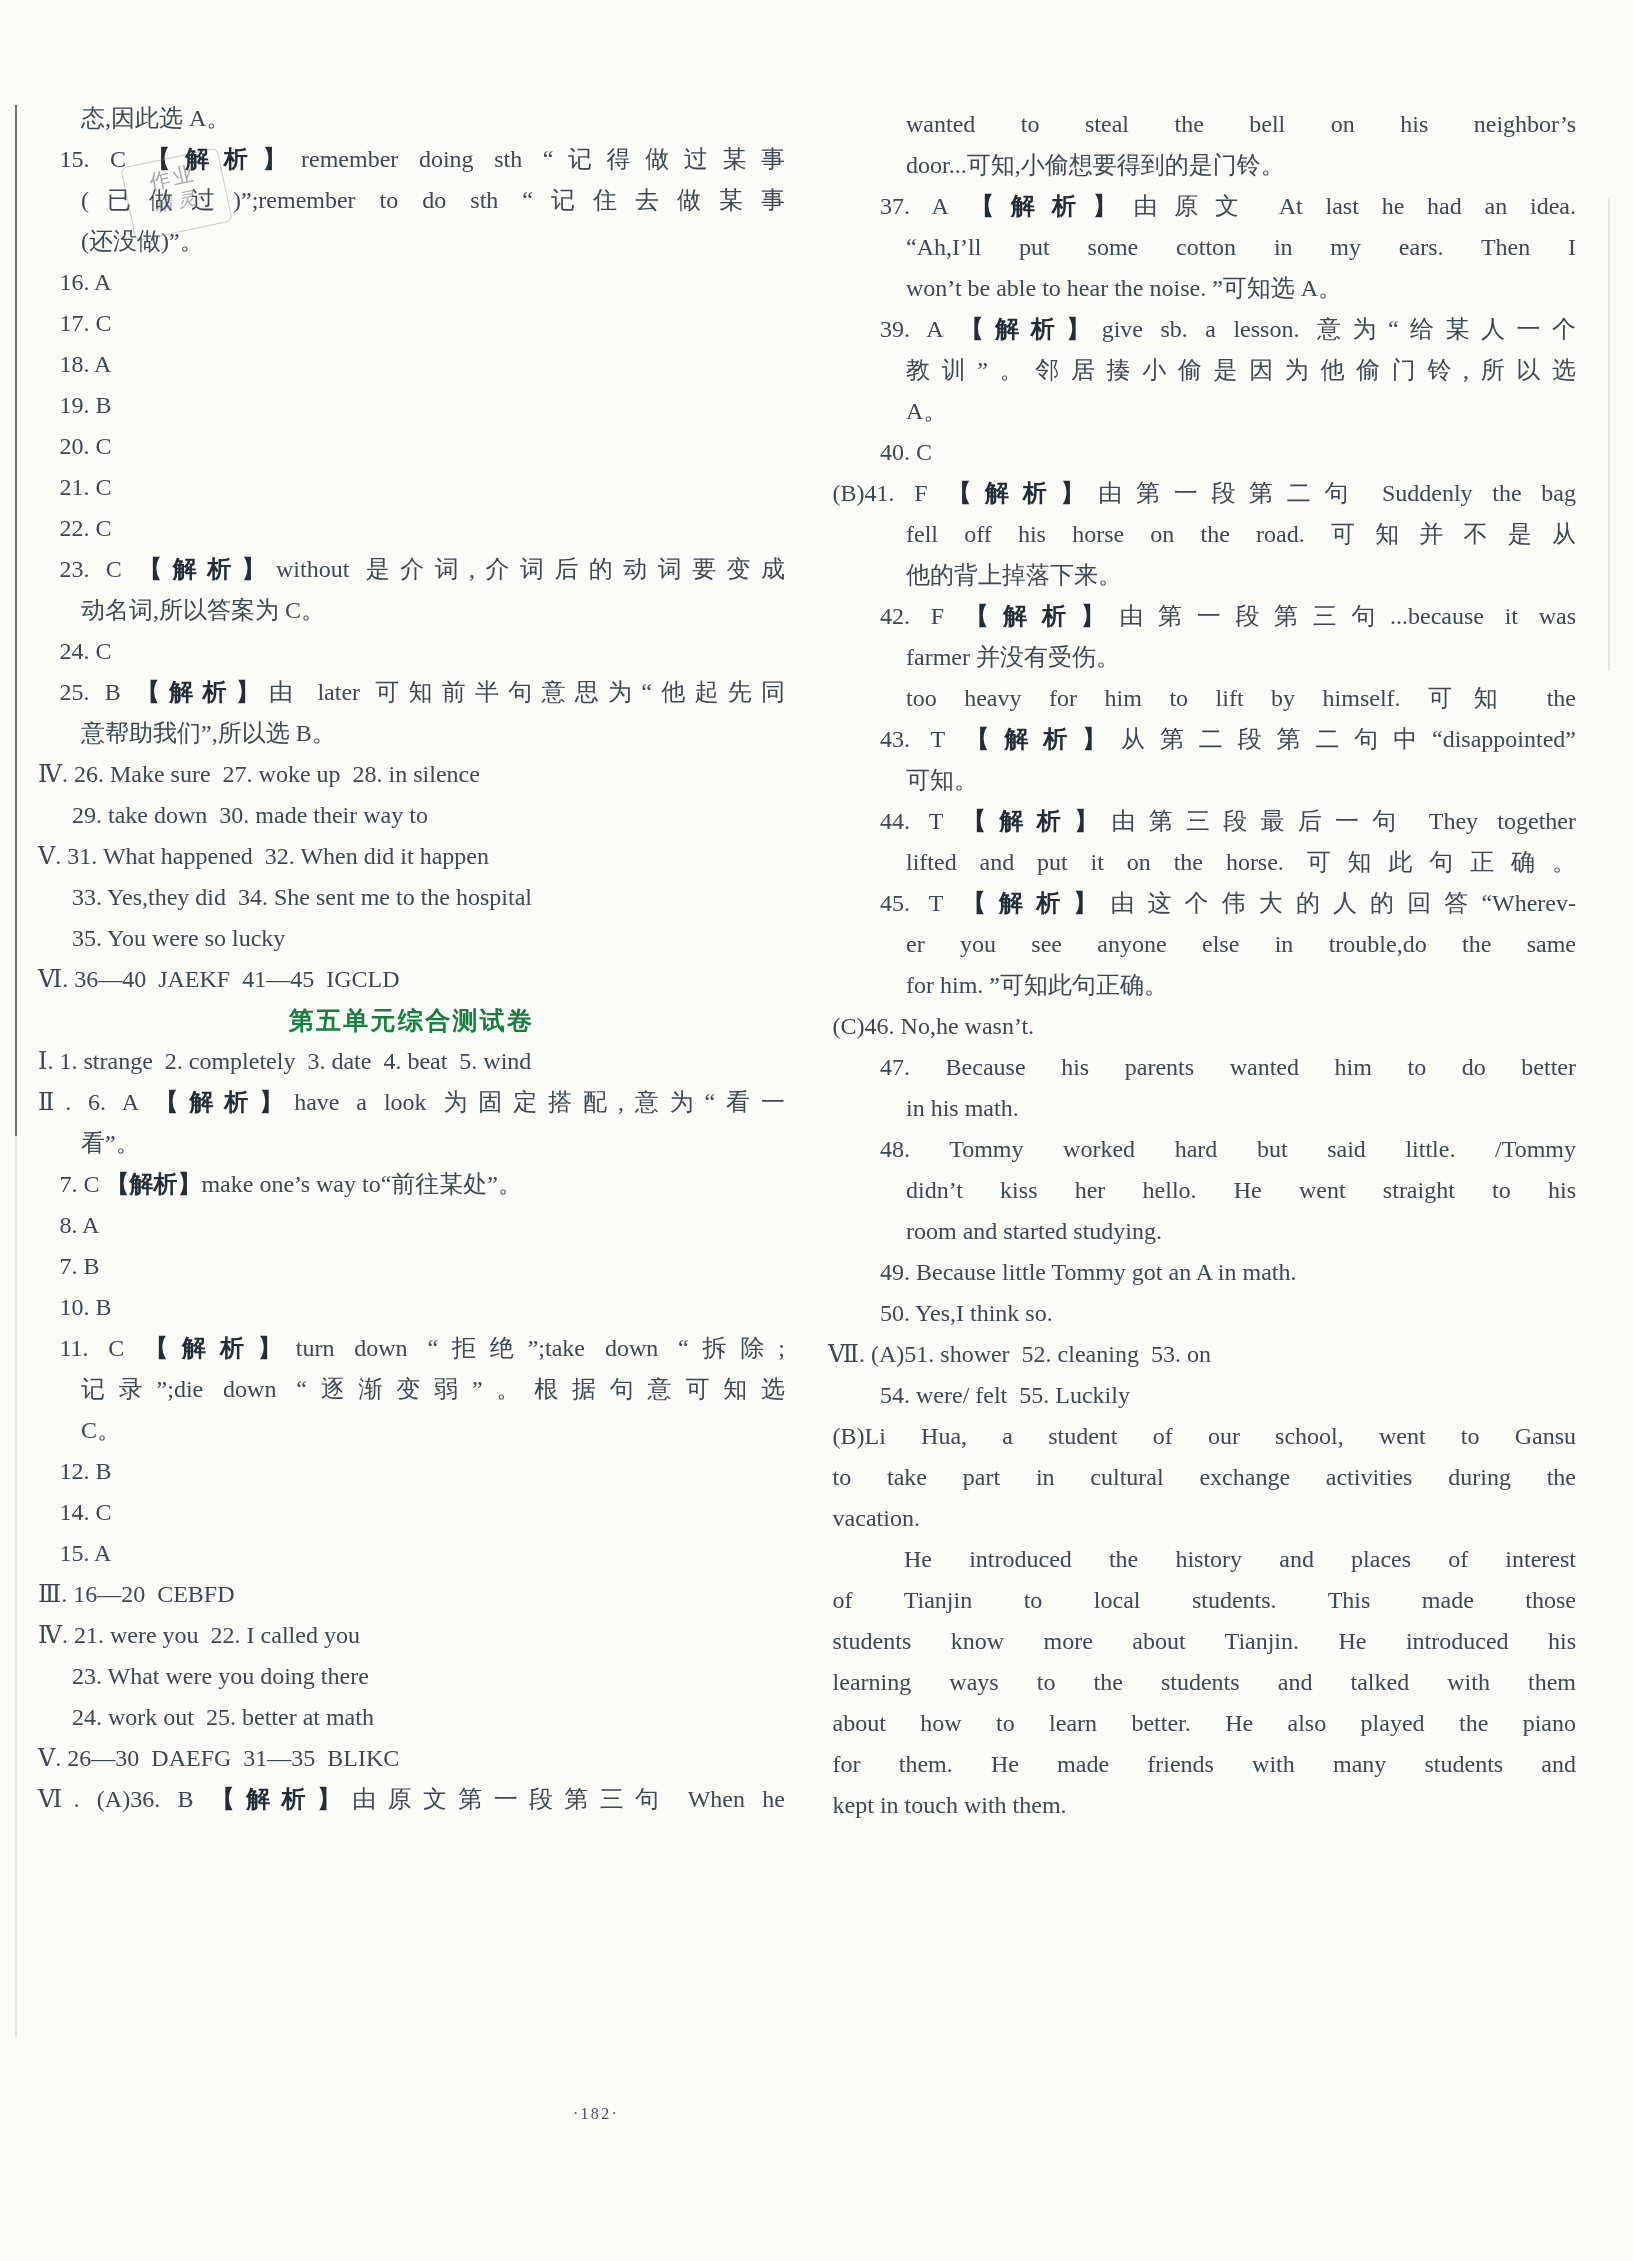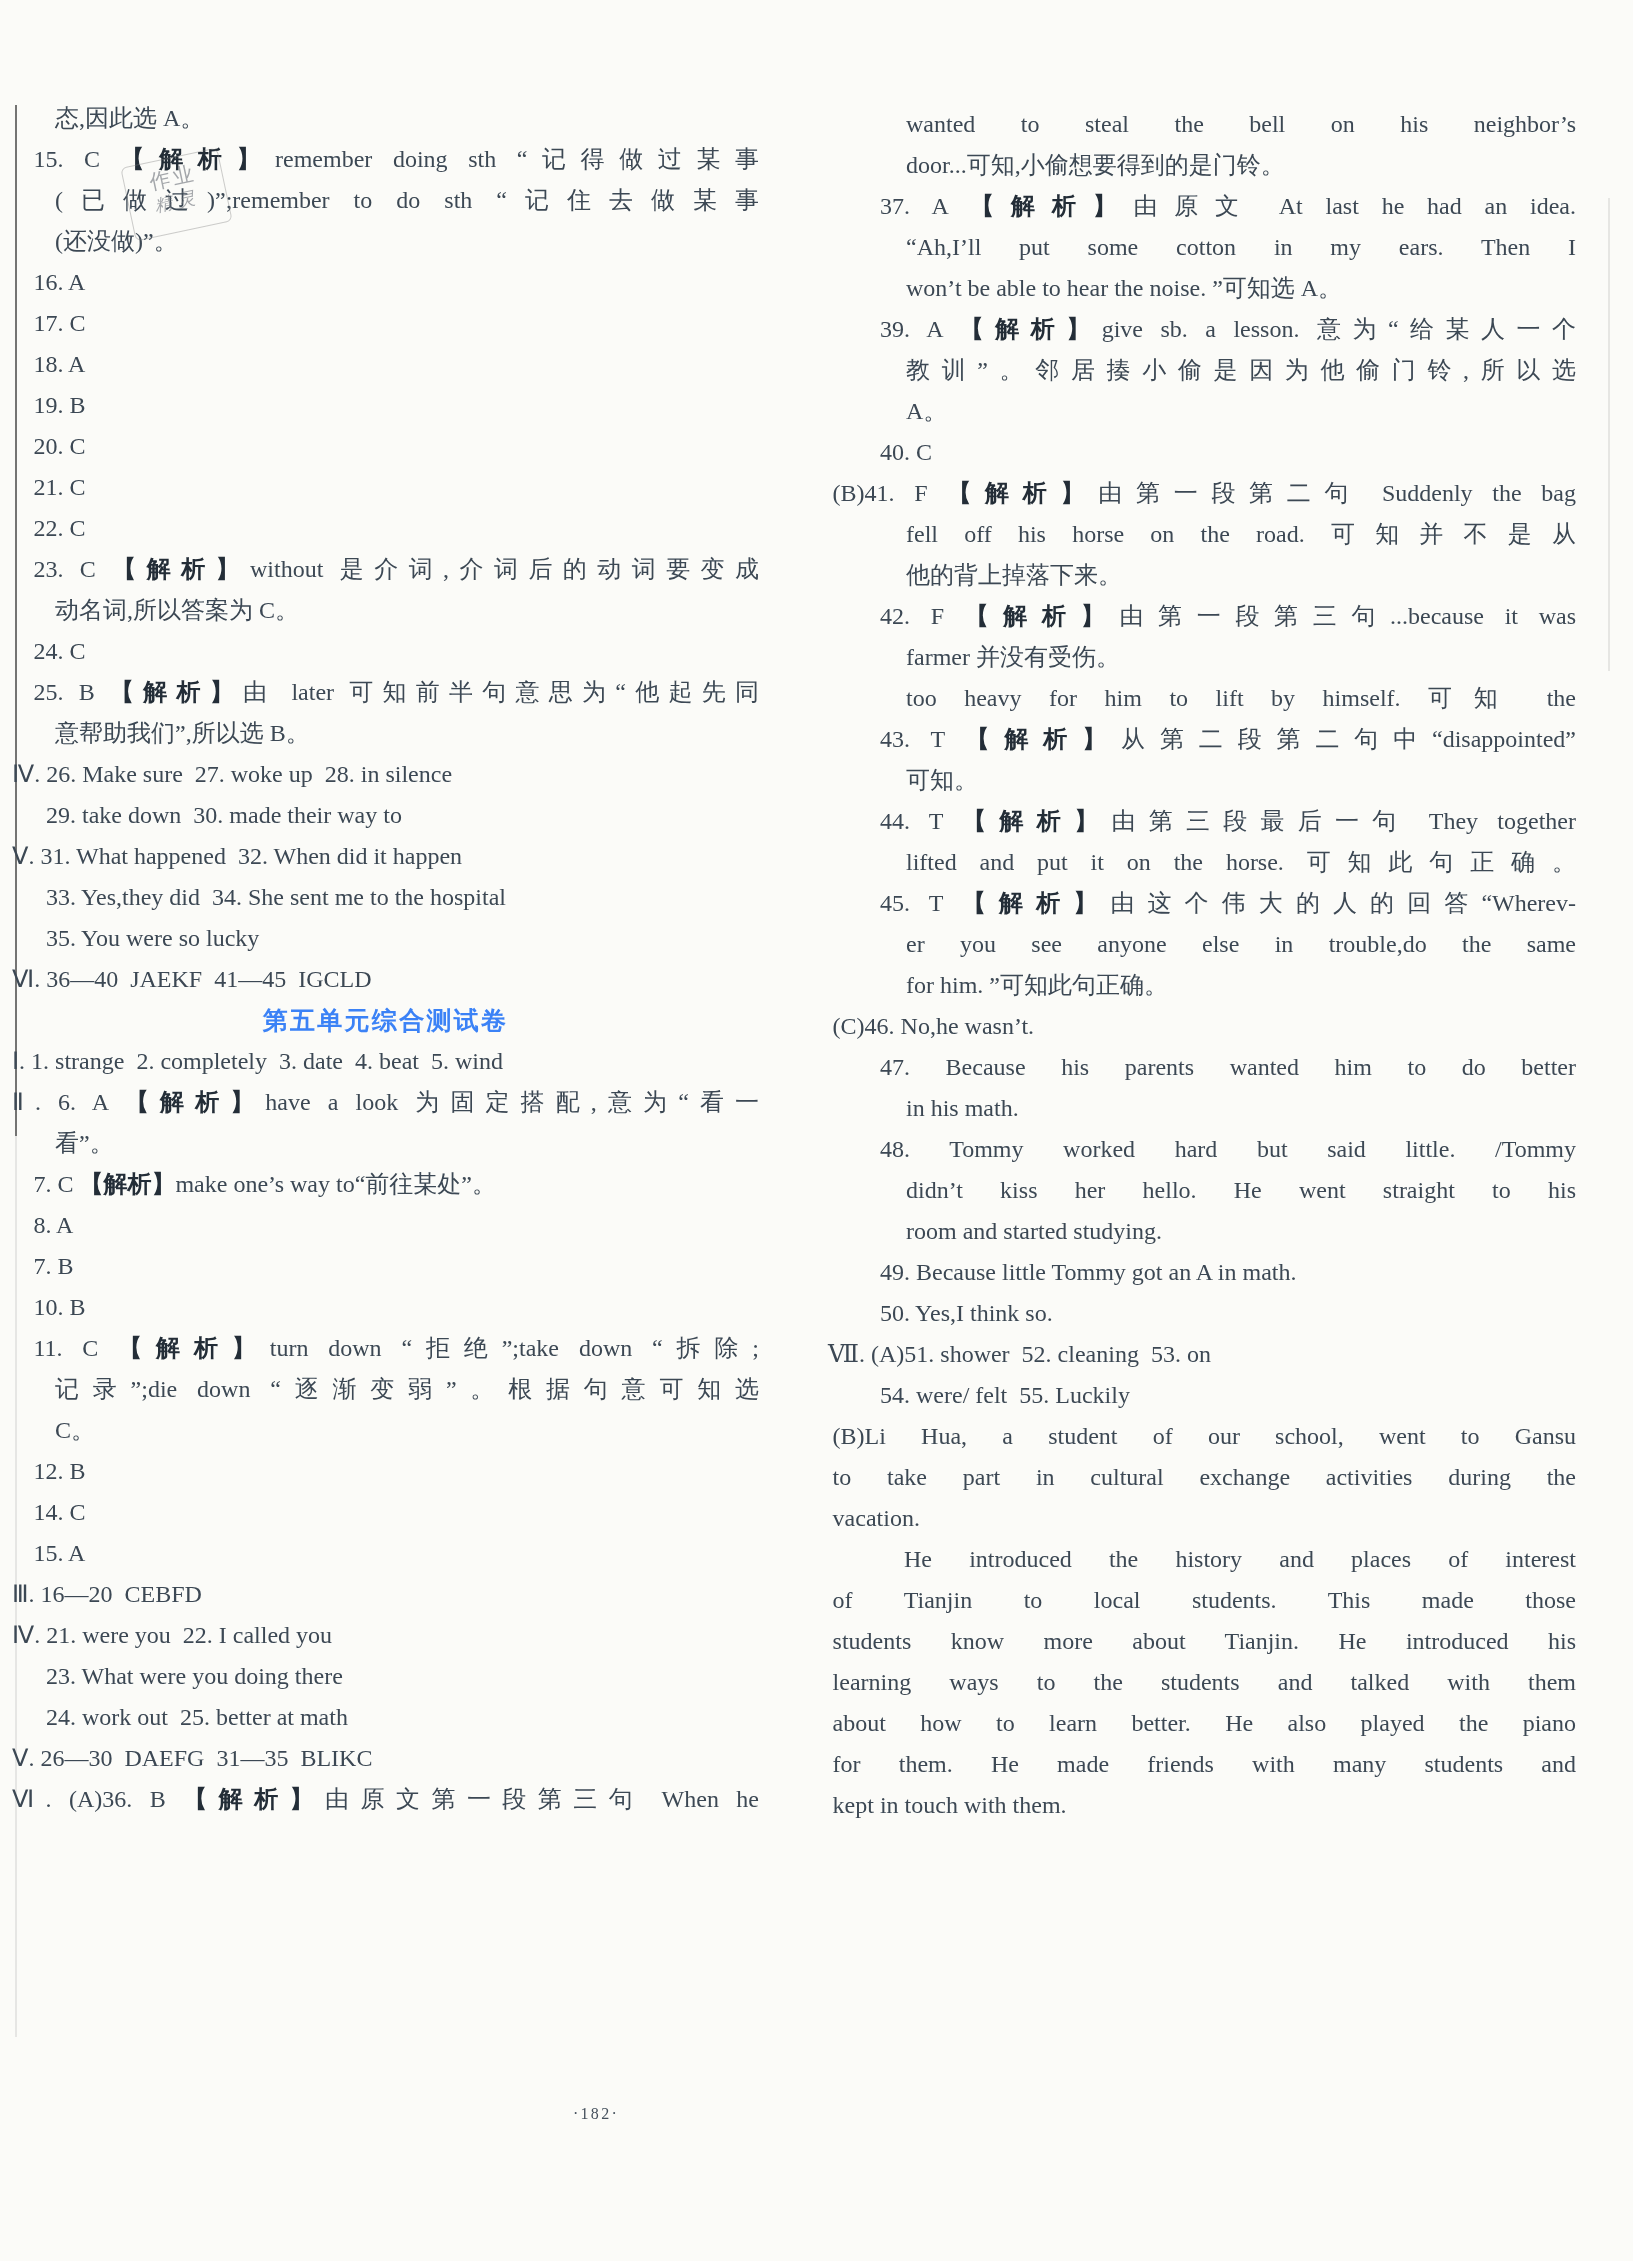--- a/index.html
+++ b/index.html
@@ -8,25 +8,25 @@
     background:#fbfbf8;
     font-family:"Liberation Serif","DejaVu Serif",serif;
     color:#3c4854;
     overflow:hidden;
   }
   .page{position:absolute;inset:0;}
   .edge-left{position:absolute;left:14.5px;top:105px;width:2.3px;height:1031px;background:#3a3a3a;opacity:.7;}
   .edge-left2{position:absolute;left:15.3px;top:1136px;width:1.5px;height:901px;background:#8a8a8a;opacity:.18;}
   .edge-right{position:absolute;left:1608px;top:198px;width:1.5px;height:473px;background:#9a9a9a;opacity:.22;}
   .col{position:absolute;font-size:24px;line-height:41px;}
-  .col-left{left:12px;top:98px;width:747px;font-family:Liberation Serif, serif;}
+  .col-left{left:38px;top:98px;width:747px;}
   .col-right{left:828px;top:104px;width:748px;}
   .line{white-space:pre;}
   .just{white-space:normal;text-align:justify;text-align-last:justify;}
-  .heading{text-align:center;font-weight:bold;font-size:25px;letter-spacing:2.3px;white-space:normal;color:#3b82f6;}
+  .heading{text-align:center;font-weight:bold;font-size:25px;letter-spacing:2.3px;white-space:normal;color:#15803d;}
   .jx{font-weight:bold;color:#232d37;}
   .stamp{
     position:absolute;left:127px;top:157px;width:99px;height:75px;
     border:1.5px solid rgba(125,125,125,.38);border-radius:6.1px;
     transform:rotate(-12deg);
     color:rgba(110,115,122,.62);text-align:center;
     font-family:"Liberation Serif","DejaVu Serif",serif;
     padding-top:6.1px;box-sizing:border-box;
   }
   .stamp .s1{font-size:20.6px;line-height:26px;letter-spacing:3.1px;}

